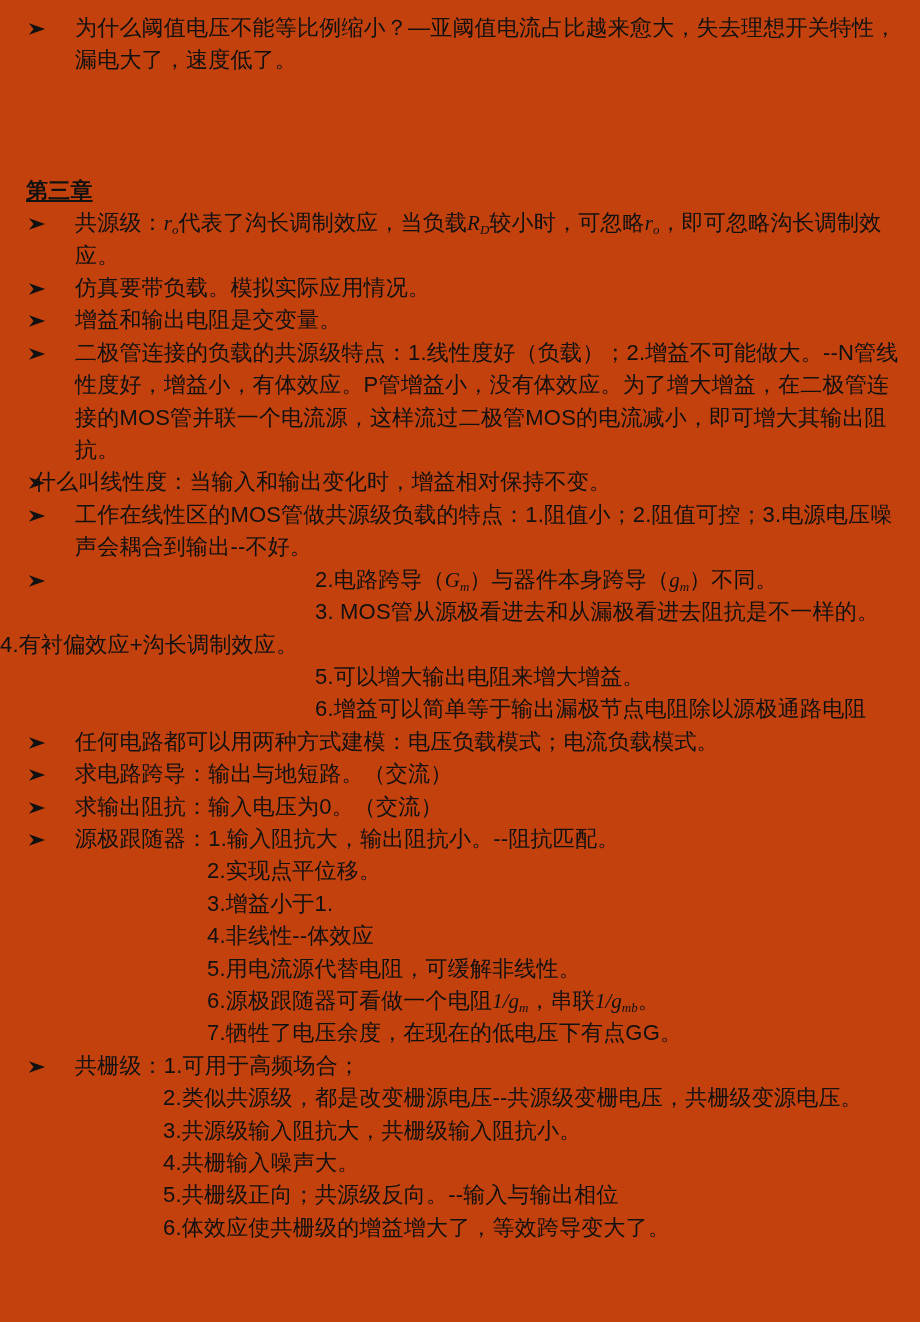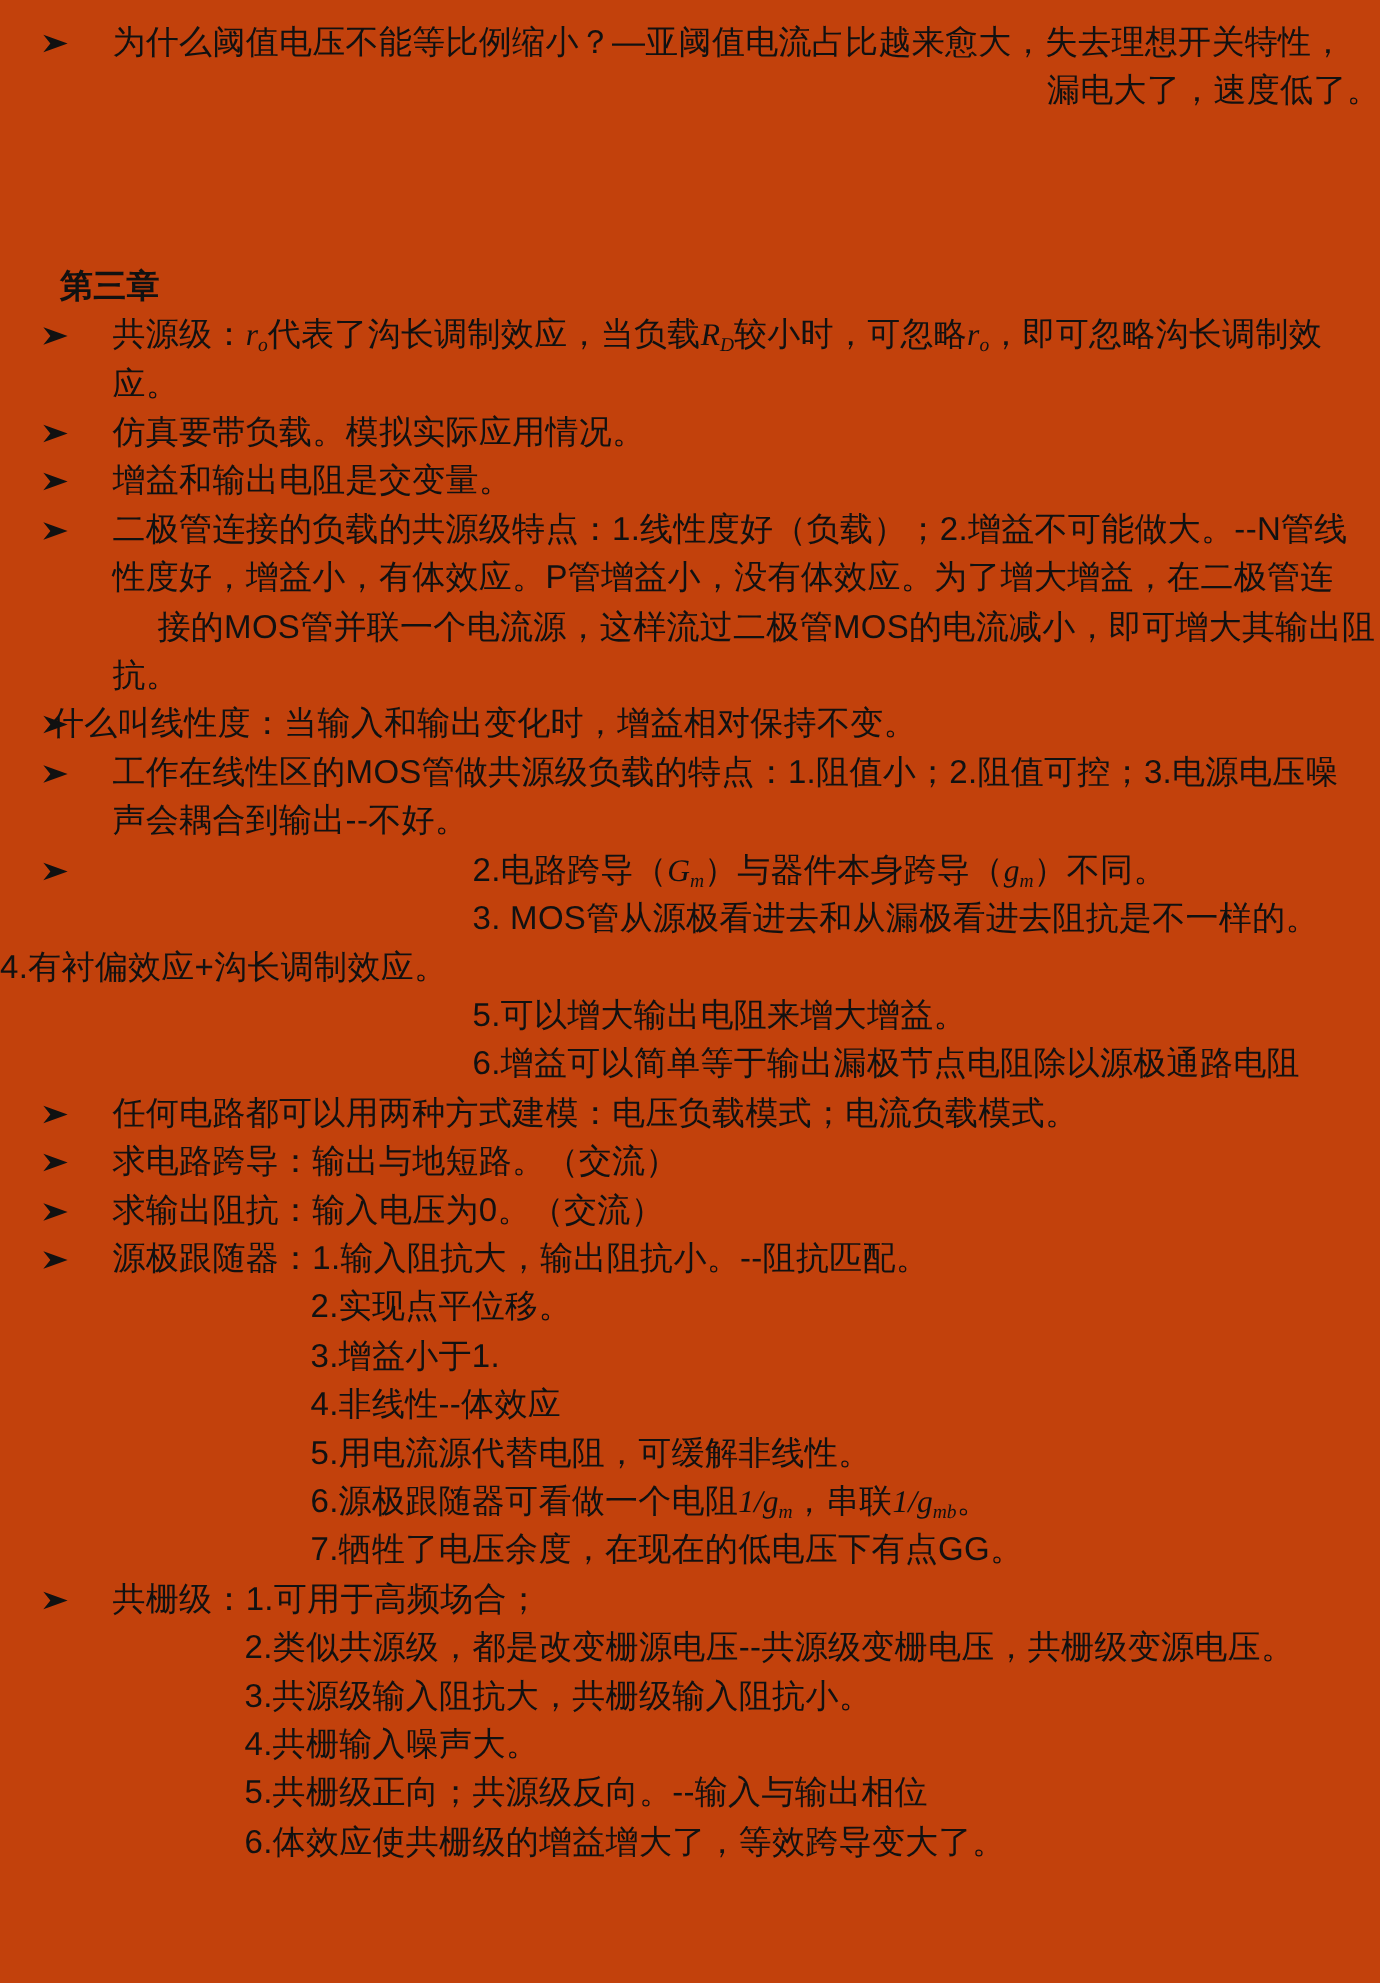--- a/index.html
+++ b/index.html
@@ -42,23 +42,23 @@
 </head>
 <body>
 
 <div class="page">
   <div>
       <div class="line" style="padding-left: 75px;"><span class="bullet">
     <svg width="18" height="16" viewBox="0 0 20 16" aria-hidden="true">
       <path d="M1 1.5 L19 8 L1 14.5 L6.2 8 Z" fill="#111111"></path>
     </svg>
   </span><span>为什么阈值电压不能等比例缩小？—亚阈值电流占比越来愈大，失去理想开关特性，</span></div>
-      <div class="line" style="padding-left: 75px; text-align: right;"><span>漏电大了，速度低了。</span></div>
+      <div class="line" style="padding-left: 75px;"><span>漏电大了，速度低了。</span></div>
       <div class="spacer"></div>
-      <div class="line heading" style="padding-left: 40px;"><span>第三章</span></div>
+      <div class="line heading" style="padding-left: 26px; text-decoration: underline;"><span>第三章</span></div>
       <div class="line" style="padding-left: 75px;"><span class="bullet">
     <svg width="18" height="16" viewBox="0 0 20 16" aria-hidden="true">
       <path d="M1 1.5 L19 8 L1 14.5 L6.2 8 Z" fill="#111111"></path>
     </svg>
   </span><span>共源级：</span><span class="math"><i>r</i><sub>o</sub></span><span>代表了沟长调制效应，当负载</span><span class="math"><i>R</i><sub>D</sub></span><span>较小时，可忽略</span><span class="math"><i>r</i><sub>o</sub></span><span>，即可忽略沟长调制效</span></div>
       <div class="line" style="padding-left: 75px;"><span>应。</span></div>
       <div class="line" style="padding-left: 75px;"><span class="bullet">
     <svg width="18" height="16" viewBox="0 0 20 16" aria-hidden="true">
       <path d="M1 1.5 L19 8 L1 14.5 L6.2 8 Z" fill="#111111"></path>
     </svg>
@@ -67,21 +67,21 @@
     <svg width="18" height="16" viewBox="0 0 20 16" aria-hidden="true">
       <path d="M1 1.5 L19 8 L1 14.5 L6.2 8 Z" fill="#111111"></path>
     </svg>
   </span><span>增益和输出电阻是交变量。</span></div>
       <div class="line" style="padding-left: 75px;"><span class="bullet">
     <svg width="18" height="16" viewBox="0 0 20 16" aria-hidden="true">
       <path d="M1 1.5 L19 8 L1 14.5 L6.2 8 Z" fill="#111111"></path>
     </svg>
   </span><span>二极管连接的负载的共源级特点：1.线性度好（负载）；2.增益不可能做大。--N管线</span></div>
       <div class="line" style="padding-left: 75px;"><span>性度好，增益小，有体效应。P管增益小，没有体效应。为了增大增益，在二极管连</span></div>
-      <div class="line" style="padding-left: 75px; margin-left: 30px;"><span>接的MOS管并联一个电流源，这样流过二极管MOS的电流减小，即可增大其输出阻</span></div>
+      <div class="line" style="padding-left: 75px;"><span>接的MOS管并联一个电流源，这样流过二极管MOS的电流减小，即可增大其输出阻</span></div>
       <div class="line" style="padding-left: 75px;"><span>抗。</span></div>
       <div class="line" style="padding-left: 34px;"><span class="bullet">
     <svg width="18" height="16" viewBox="0 0 20 16" aria-hidden="true">
       <path d="M1 1.5 L19 8 L1 14.5 L6.2 8 Z" fill="#111111"></path>
     </svg>
   </span><span>什么叫线性度：当输入和输出变化时，增益相对保持不变。</span></div>
       <div class="line" style="padding-left: 75px;"><span class="bullet">
     <svg width="18" height="16" viewBox="0 0 20 16" aria-hidden="true">
       <path d="M1 1.5 L19 8 L1 14.5 L6.2 8 Z" fill="#111111"></path>
     </svg>

